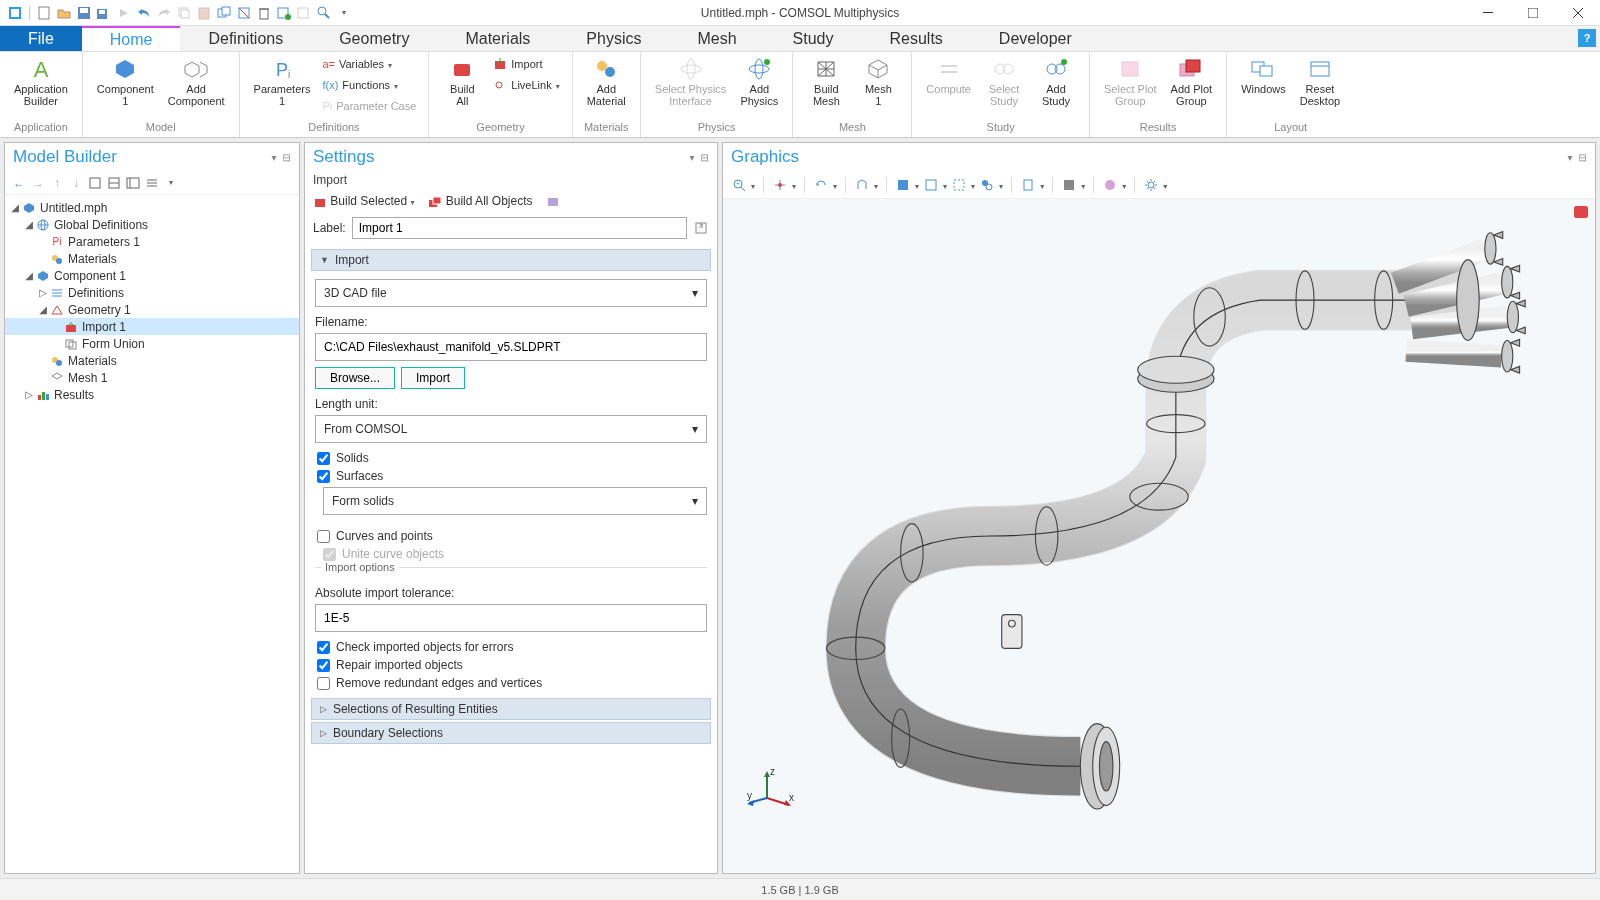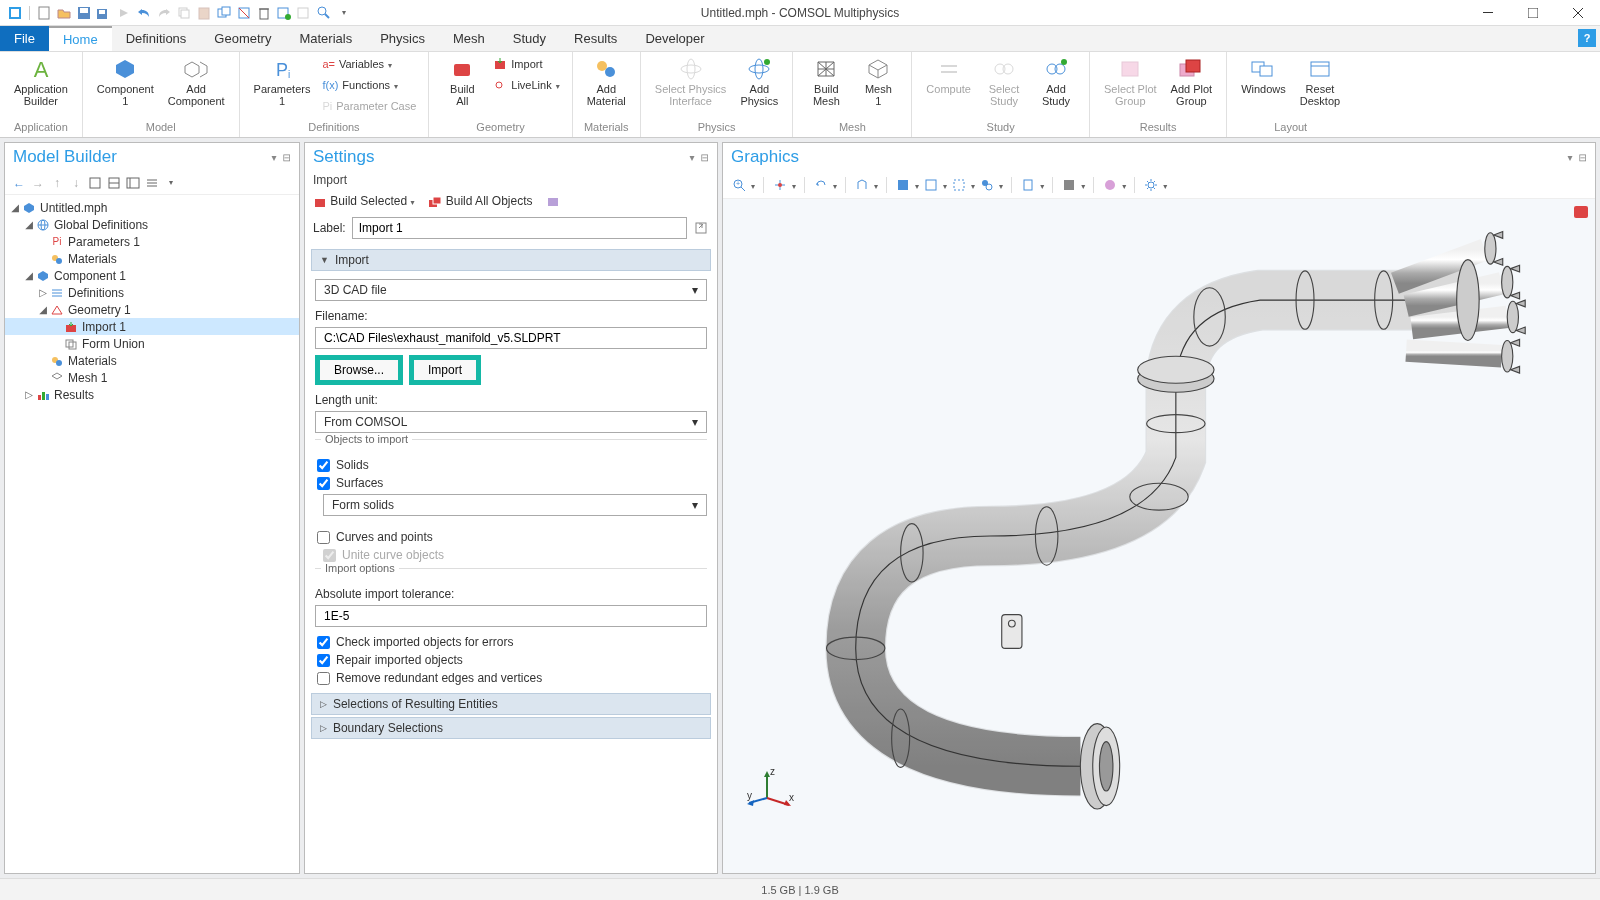--- a/index.html
+++ b/index.html
@@ -5,23 +5,23 @@
 * { box-sizing: border-box; margin: 0; padding: 0; font-family: "Segoe UI", Arial, sans-serif; }
 body { width: 1600px; height: 900px; background: #fff; font-size: 12px; color: #333; overflow: hidden; display: flex; flex-direction: column; }
 .titlebar { height: 26px; background: #fff; display: flex; align-items: center; border-bottom: 1px solid #ddd; position: relative; }
 .qat { display: flex; align-items: center; gap: 2px; padding: 0 6px; }
 .qat-icon { width: 18px; height: 18px; display: flex; align-items: center; justify-content: center; cursor: pointer; }
 .qat-sep { width: 1px; height: 14px; background: #ccc; margin: 0 3px; }
 .title-text { position: absolute; left: 50%; transform: translateX(-50%); font-size: 12px; color: #444; }
 .win-controls { margin-left: auto; display: flex; }
 .win-btn { width: 45px; height: 26px; display: flex; align-items: center; justify-content: center; cursor: pointer; }
 .ribbon-tabs { height: 26px; background: #f3f3f3; display: flex; align-items: stretch; border-bottom: 1px solid #ddd; position: relative; }
-.ribbon-tab { padding: 0 14px; display: flex; align-items: center; cursor: pointer; font-size: 13px; color: #333; }
+.ribbon-tab { padding: 0 28px; display: flex; align-items: center; cursor: pointer; font-size: 16px; color: #333; }
 .ribbon-tab.file { background: #0f6ebf; color: #fff; }
-.ribbon-tab.active { background: #fff; color: #2e9de6; border-top: 2px solid #a3a3a3; }
+.ribbon-tab.active { background: #fff; color: #2e9de6; border-top: 2px solid #d946ef; }
 .help-btn { position: absolute; right: 4px; top: 3px; width: 18px; height: 18px; background: #2e9de6; color: #fff; display: flex; align-items: center; justify-content: center; font-size: 11px; font-weight: bold; cursor: pointer; }
 .ribbon { height: 86px; background: #fff; border-bottom: 1px solid #ccc; display: flex; align-items: stretch; }
 .rgroup { display: flex; flex-direction: column; padding: 2px 8px 0; border-right: 1px solid #e0e0e0; }
 .rgroup-body { flex: 1; display: flex; gap: 2px; align-items: flex-start; }
 .rgroup-label { height: 16px; text-align: center; font-size: 11px; color: #888; }
 .rbtn-large { display: flex; flex-direction: column; align-items: center; padding: 2px 6px; cursor: pointer; min-width: 50px; }
 .rbtn-large .icon { width: 30px; height: 26px; display: flex; align-items: center; justify-content: center; }
 .rbtn-large .label { font-size: 11px; text-align: center; line-height: 12px; margin-top: 1px; }
 .rbtn-large.disabled { opacity: 0.45; pointer-events: none; }
 .rbtn-stack { display: flex; flex-direction: column; gap: 1px; }
@@ -42,24 +42,24 @@
 .tree-icon { width: 16px; height: 14px; display: flex; align-items: center; justify-content: center; margin-right: 3px; }
 .settings-body { flex: 1; overflow-y: auto; padding: 0 6px 8px; }
 .subheader { font-size: 12px; color: #444; padding: 2px 2px 4px; }
 .action-row { display: flex; align-items: flex-end; gap: 14px; padding: 3px 2px 6px; font-size: 12px; }
 .label-row { display: flex; align-items: center; gap: 6px; padding: 3px 2px 8px; }
 .label-row input { flex: 1; height: 22px; border: 1px solid #aaa; padding: 0 6px; font-size: 12px; }
 .section-head { background: #dbe5ef; border: 1px solid #bcd; padding: 3px 8px; font-size: 12px; display: flex; align-items: center; gap: 6px; cursor: pointer; margin-top: 2px; }
 .section-head .arrow { font-size: 9px; color: #555; }
 .section-body { padding: 6px 4px 4px; }
 .field-label { font-size: 12px; padding: 2px 0; color: #333; }
-.select-box, .text-input { width: 100%; height: 22px; border: 1px solid #aaa; background: #fff; padding: 0 8px; font-size: 12px; display: flex; align-items: center; justify-content: space-between; cursor: pointer; margin: 2px 0 6px; }
+.select-box, .text-input { width: 100%; height: 28px; border: 1px solid #aaa; background: #fff; padding: 0 8px; font-size: 12px; display: flex; align-items: center; justify-content: space-between; cursor: pointer; margin: 2px 0 6px; }
 .text-input { cursor: text; }
 .btn-row { display: flex; gap: 6px; margin-bottom: 6px; }
-.btn { padding: 3px 14px; border: 5px solid #14b8a6; background: #f8f8f8; cursor: pointer; font-size: 12px; }
+.btn { padding: 3px 14px; border: 1px solid #14b8a6; background: #f8f8f8; cursor: pointer; font-size: 12px; }
 .subsection { border-top: 1px solid #ddd; margin: 4px 0 2px; position: relative; }
 .subsection span { position: relative; top: -8px; background: #fff; padding: 0 4px; font-size: 11px; color: #666; margin-left: 6px; }
 .check-row { display: flex; align-items: center; gap: 6px; padding: 2px 2px; font-size: 12px; }
 .check-row.disabled { color: #aaa; }
 .check-row input { width: 13px; height: 13px; }
 .graphics-area { flex: 1; background: #f5f8fb; position: relative; overflow: hidden; }
 .gtoolbar { height: 28px; background: #fff; display: flex; align-items: center; gap: 4px; padding: 0 8px; border-bottom: 1px solid #eee; }
 .gtb-sep { width: 1px; height: 16px; background: #ddd; margin: 0 4px; }
 .triad { position: absolute; left: 24px; bottom: 60px; width: 50px; height: 50px; }
 .statusbar { height: 22px; background: #f3f3f3; border-top: 1px solid #ddd; display: flex; align-items: center; justify-content: center; font-size: 11px; color: #555; }
@@ -662,21 +662,20 @@
         <div class="btn-row">
           <button class="btn">Browse...</button>
           <button class="btn">Import</button>
         </div>
         <div class="field-label">Length unit:</div>
         <div class="select-box">
             <span>From COMSOL</span>
             <span>▾</span>
           </div>
 
-        <div class="subsection"><span>Objects to import</span></div>
         <div class="check-row">
             <input type="checkbox" checked="" style="">
             <span>Solids</span>
           </div>
         <div class="check-row">
             <input type="checkbox" checked="" style="">
             <span>Surfaces</span>
           </div>
         <div class="select-box" style="margin-left:8px;width:calc(100% - 8px)">
             <span>Form solids</span>

